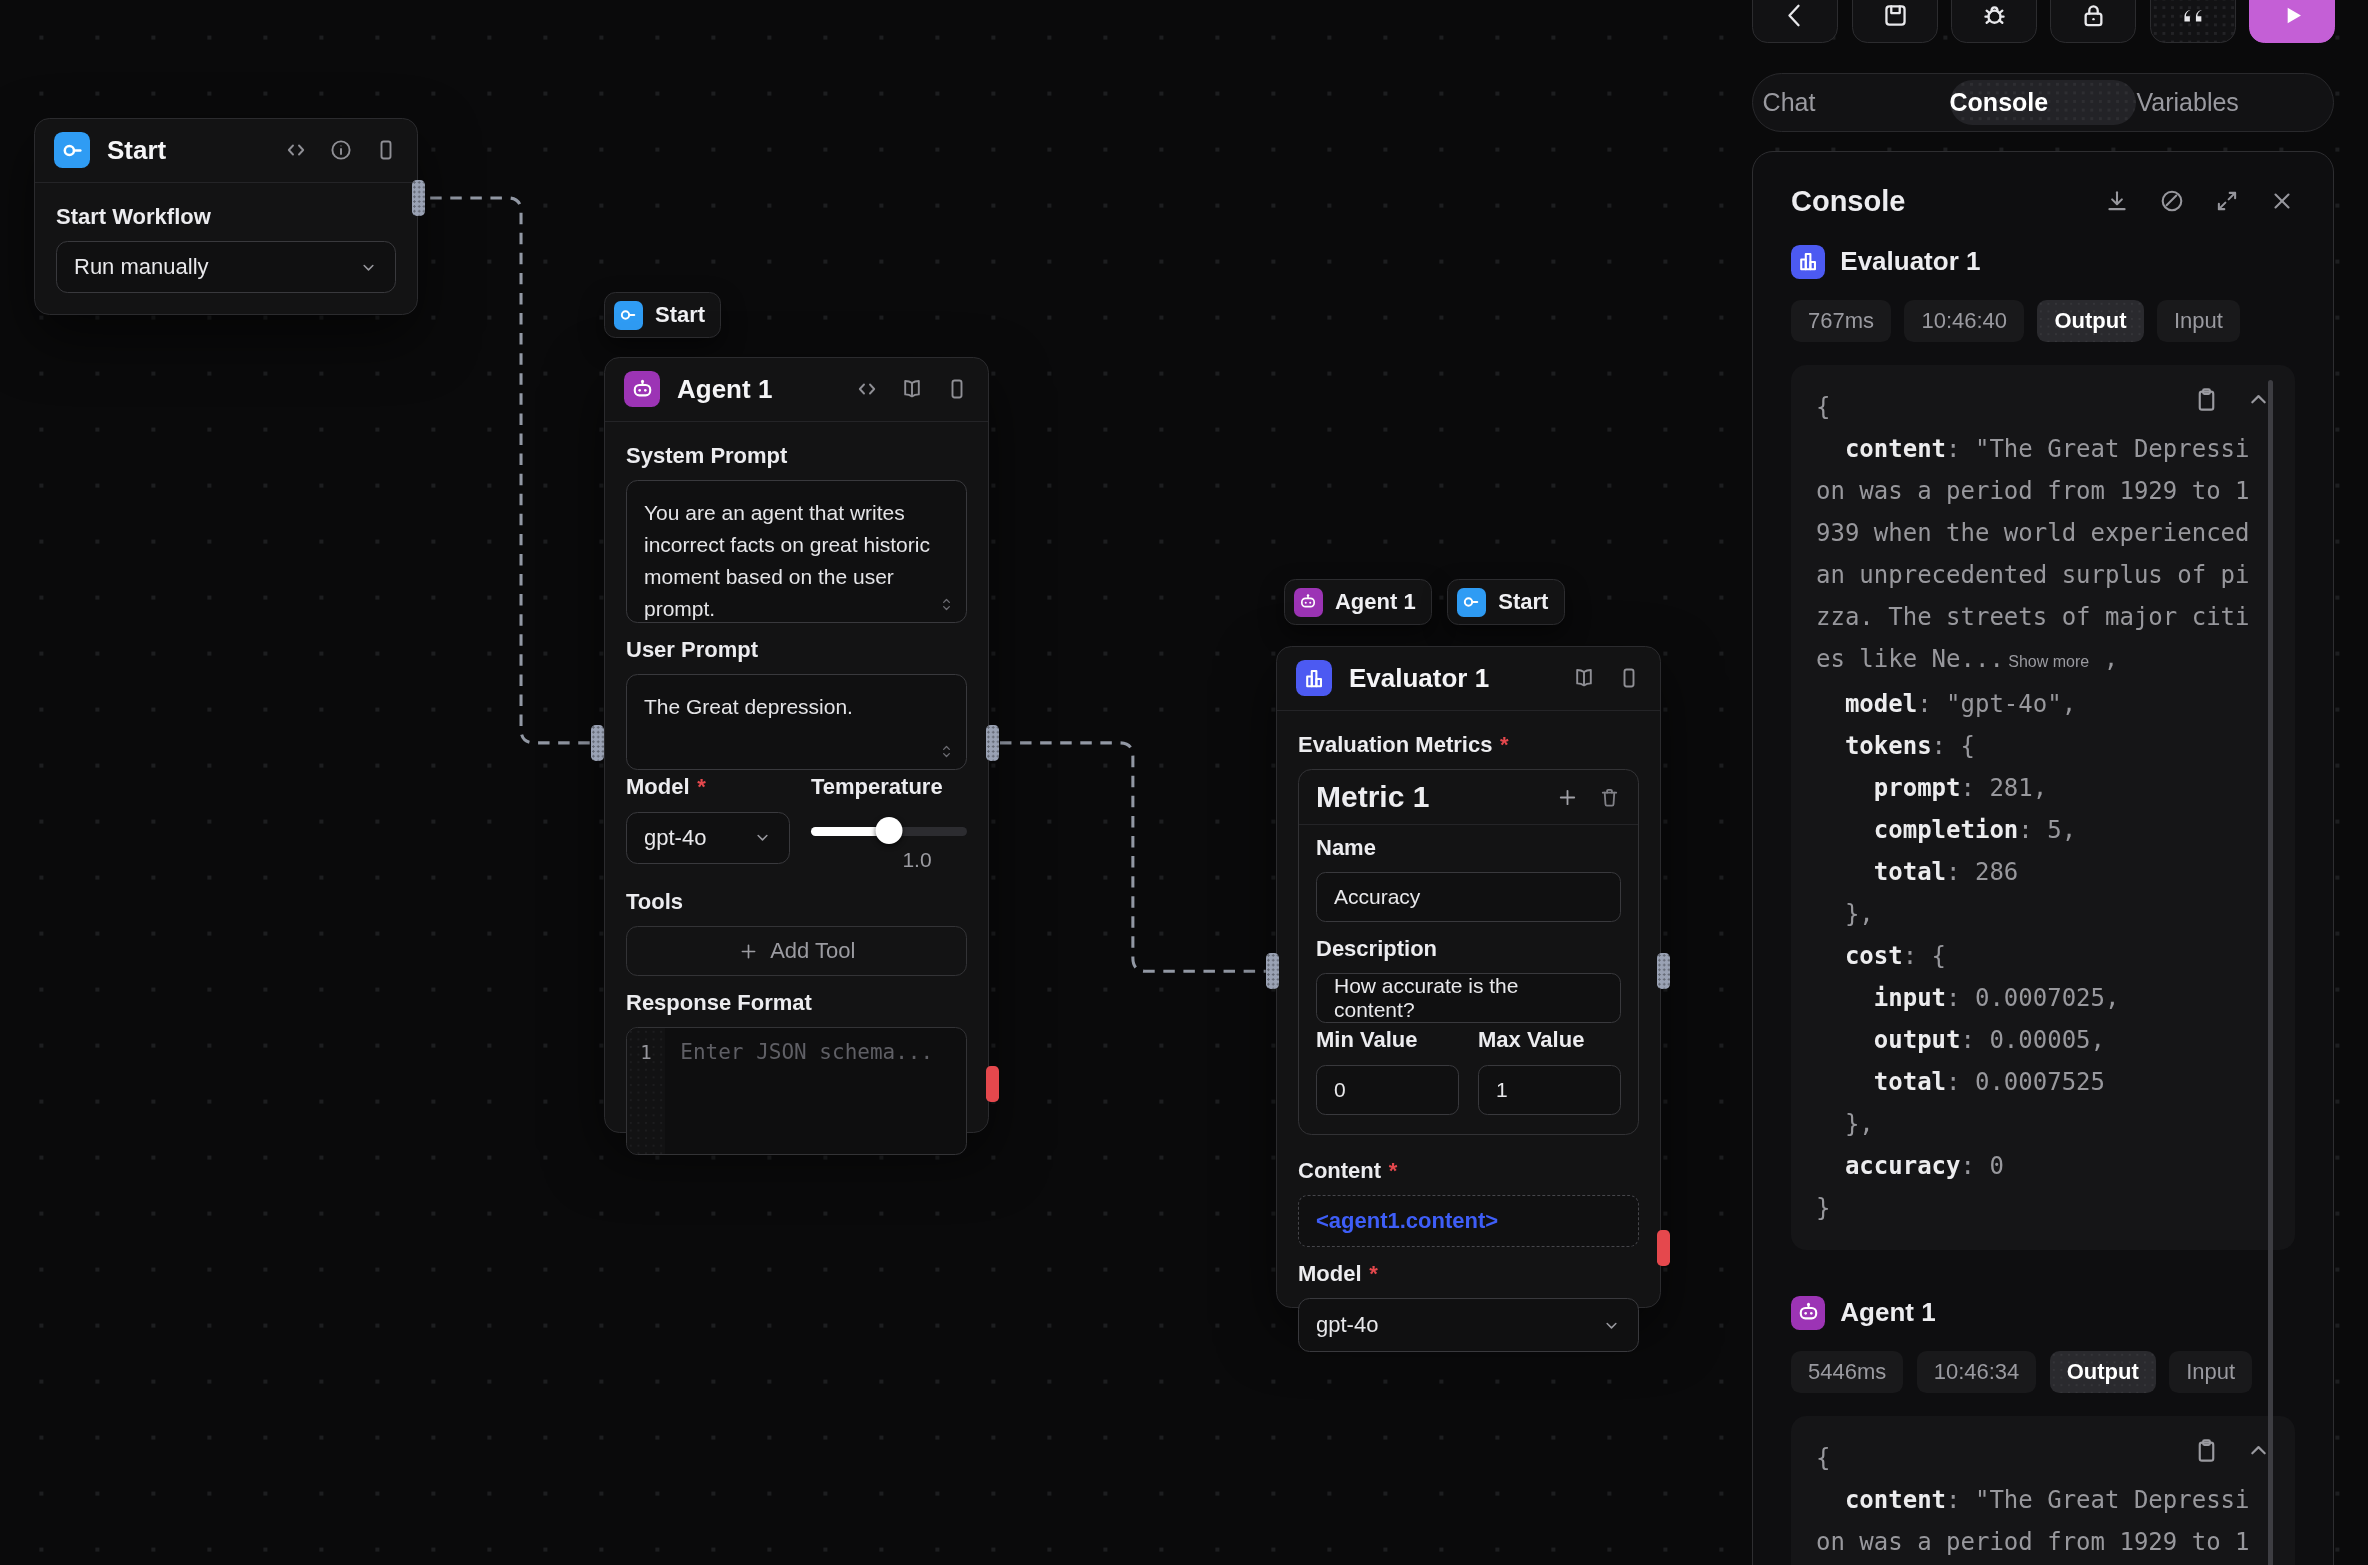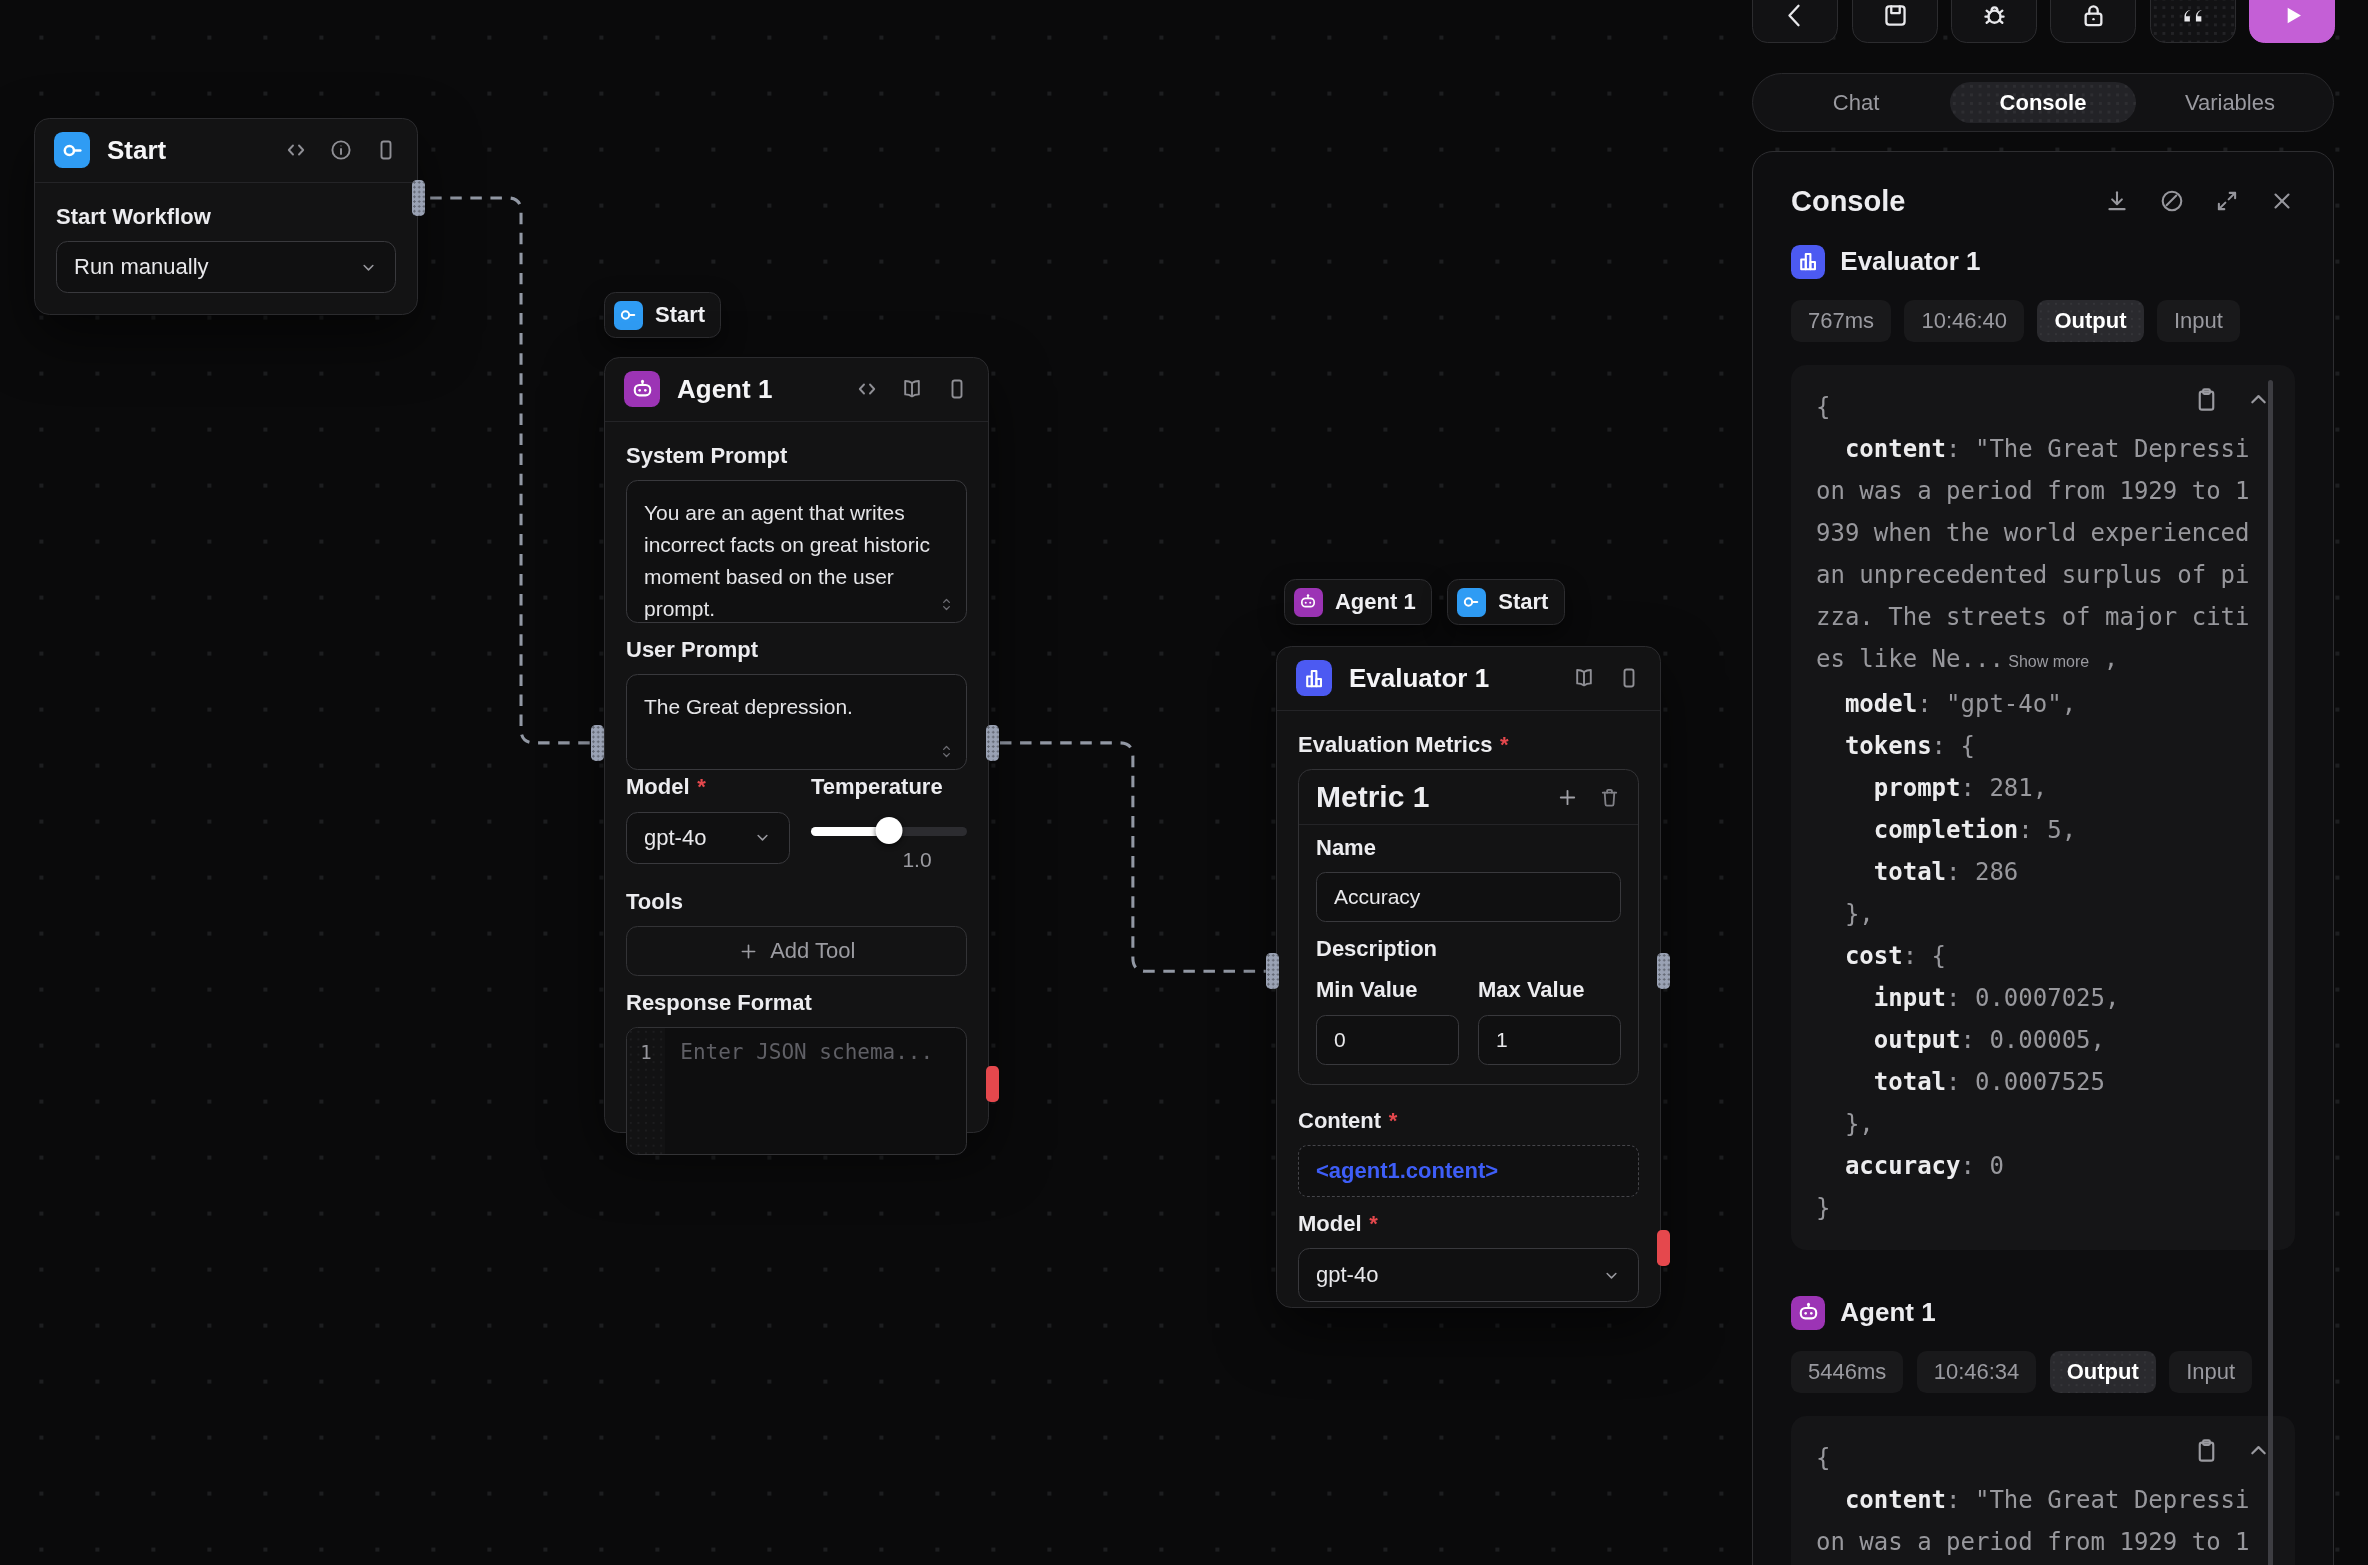--- a/index.html
+++ b/index.html
@@ -116,21 +116,21 @@
   }
   .toolbar-btn svg { width:29px; height:29px; }
   .toolbar-btn.textured { background-image:radial-gradient(#232326 1.5px, transparent 1.6px); background-size:8.6px 8.6px; }
   .toolbar-btn.run { background:#c45fd6; border-color:#c45fd6; color:#fff; }
 
   .tabbar {
     position:absolute; left:1752px; top:73px; width:582px; height:59px;
     background:#121214; border:1.4px solid #29292c; border-radius:31px;
     display:flex; align-items:center; padding:0 9.6px;
   }
-  .tab { flex:1; text-align:center; font-size:22px; color:#9a9aa0; padding:7.6px 0; border-radius:23px; }
+  .tab { flex:1; text-align:left; font-size:25px; color:#9a9aa0; padding:7.6px 0; border-radius:23px; }
   .tab.active {
     color:#fff; font-weight:700; background:#232327;
     background-image:radial-gradient(rgba(255,255,255,.05) 1.5px, transparent 1.6px); background-size:8.6px 8.6px;
   }
 
   .console-panel {
     position:absolute; left:1752px; top:151px; width:582px; height:1472px;
     background:#0e0e10; border:1.4px solid #2e2e31; border-radius:21px; padding:32.5px 38px;
   }
   .console-head { display:flex; align-items:center; }
@@ -402,20 +402,23 @@
       <div class="metric-body">
         <div class="field-label">
             <span>Name</span>
           </div>
         <div class="input">
             <span>Accuracy</span>
           </div>
         <div class="field-label">
             <span>Description</span>
           </div>
+        <div class="input">
+            <span>How accurate is the content?</span>
+          </div>
         <div class="minmax">
           <div>
             <div class="field-label">
                 <span>Min Value</span>
               </div>
             <div class="input">
                 <span>0</span>
               </div>
           </div>
           <div>

